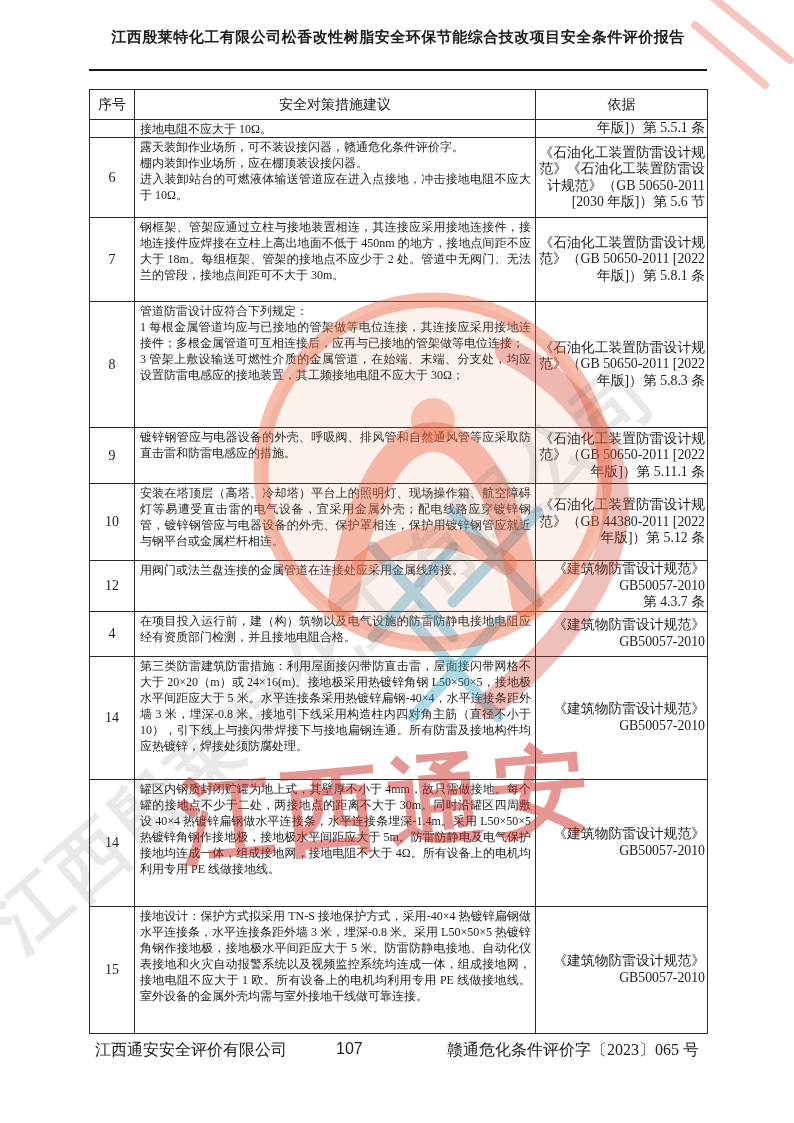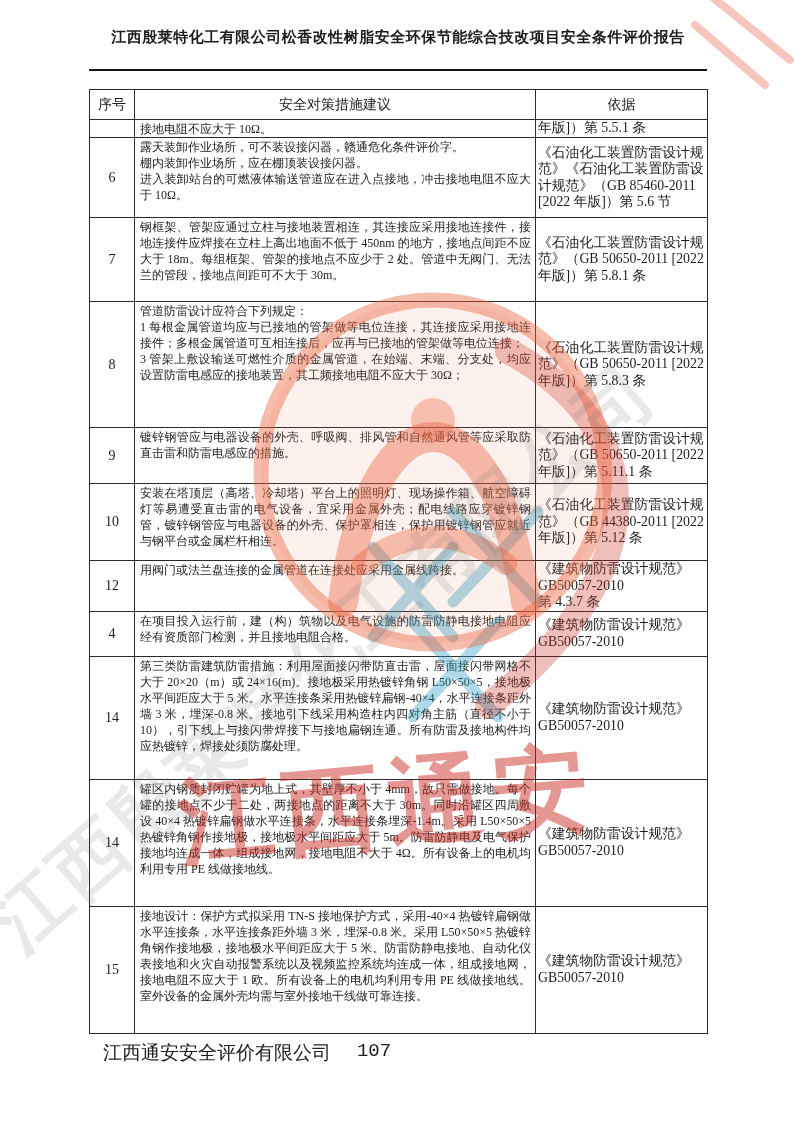--- a/index.html
+++ b/index.html
@@ -22,29 +22,29 @@
   table.main col.c-ms   { width:401px; }
   table.main col.c-bs   { width:172px; }
   table.main th, table.main td { border:1.6px solid #2b2b2b; overflow:hidden; }
   th.hdr { font-weight:normal; font-size:14px; height:27px; text-align:center; }
   td.no-cell { text-align:center; vertical-align:middle; font-size:14px; }
   td.measure-cell {
     font-size:12px; line-height:16px; padding:1px 4px 0 5px;
     white-space:pre-line; vertical-align:top; text-align:justify;
   }
   td.basis-cell {
-    text-align:left; vertical-align:middle; font-size:13.8px;
+    text-align:right; vertical-align:middle; font-size:13.8px;
     line-height:16.5px; padding:0 2px; white-space:pre-line;
   }
   .footer {
-    position:absolute; left:89px; top:1040px; width:618px;
-    font-size:19px; height:20px;
+    position:absolute; left:81px; top:1040px; width:618px;
+    font-size:16px; height:20px;
   }
   .footer .f-left  { position:absolute; left:14px; top:0; }
-  .footer .f-page  { position:absolute; left:255px; top:0; width:60px; text-align:center; font-family:Liberation Mono, monospace; }
+  .footer .f-page  { position:absolute; left:255px; top:0; width:60px; font-family:Liberation Sans, sans-serif; }
   .footer .f-right { position:absolute; right:0; top:0; }
 
   
   .wm { position:absolute; pointer-events:none; }
   .wm-gray {
     left:-28px; top:898px; transform-origin:0 0; transform:rotate(-41deg);
     font-size:74px; font-weight:bold; letter-spacing:3px; white-space:nowrap;
     color:rgba(110,110,110,0.15); z-index:6;
   }
   .wm-red {
@@ -109,21 +109,21 @@
     <tr style="height:18px">
       <td class="no-cell"></td>
       <td class="measure-cell">接地电阻不应大于 10Ω。</td>
       <td class="basis-cell">年版]）第 5.5.1 条</td>
     </tr>
     <tr style="height:80px">
       <td class="no-cell">6</td>
       <td class="measure-cell">露天装卸作业场所，可不装设接闪器，赣通危化条件评价字。
 棚内装卸作业场所，应在棚顶装设接闪器。
 进入装卸站台的可燃液体输送管道应在进入点接地，冲击接地电阻不应大于 10Ω。</td>
-      <td class="basis-cell">《石油化工装置防雷设计规范》《石油化工装置防雷设计规范》（GB 85460-2011 [2022 年版]）第 5.6 节</td>
+      <td class="basis-cell">《石油化工装置防雷设计规范》《石油化工装置防雷设计规范》（GB 50650-2011 [2030 年版]）第 5.6 节</td>
     </tr>
     <tr style="height:84px">
       <td class="no-cell">7</td>
       <td class="measure-cell">钢框架、管架应通过立柱与接地装置相连，其连接应采用接地连接件，接地连接件应焊接在立柱上高出地面不低于 450nm 的地方，接地点间距不应大于 18m。每组框架、管架的接地点不应少于 2 处。管道中无阀门、无法兰的管段，接地点间距可不大于 30m。</td>
       <td class="basis-cell">《石油化工装置防雷设计规范》（GB 50650-2011 [2022 年版]）第 5.8.1 条</td>
     </tr>
     <tr style="height:126px">
       <td class="no-cell">8</td>
       <td class="measure-cell">管道防雷设计应符合下列规定：
 1 每根金属管道均应与已接地的管架做等电位连接，其连接应采用接地连接件；多根金属管道可互相连接后，应再与已接地的管架做等电位连接；
@@ -171,13 +171,14 @@
       <td class="basis-cell">《建筑物防雷设计规范》
 GB50057-2010</td>
     </tr>
   </tbody>
     </table>
 </div>
 
 <div class="footer">
   <span class="f-left">江西通安安全评价有限公司</span>
   <span class="f-page">107</span>
+  <span class="f-right">赣通危化条件评价字〔2023〕065 号</span>
 </div>
 
 </body></html>

